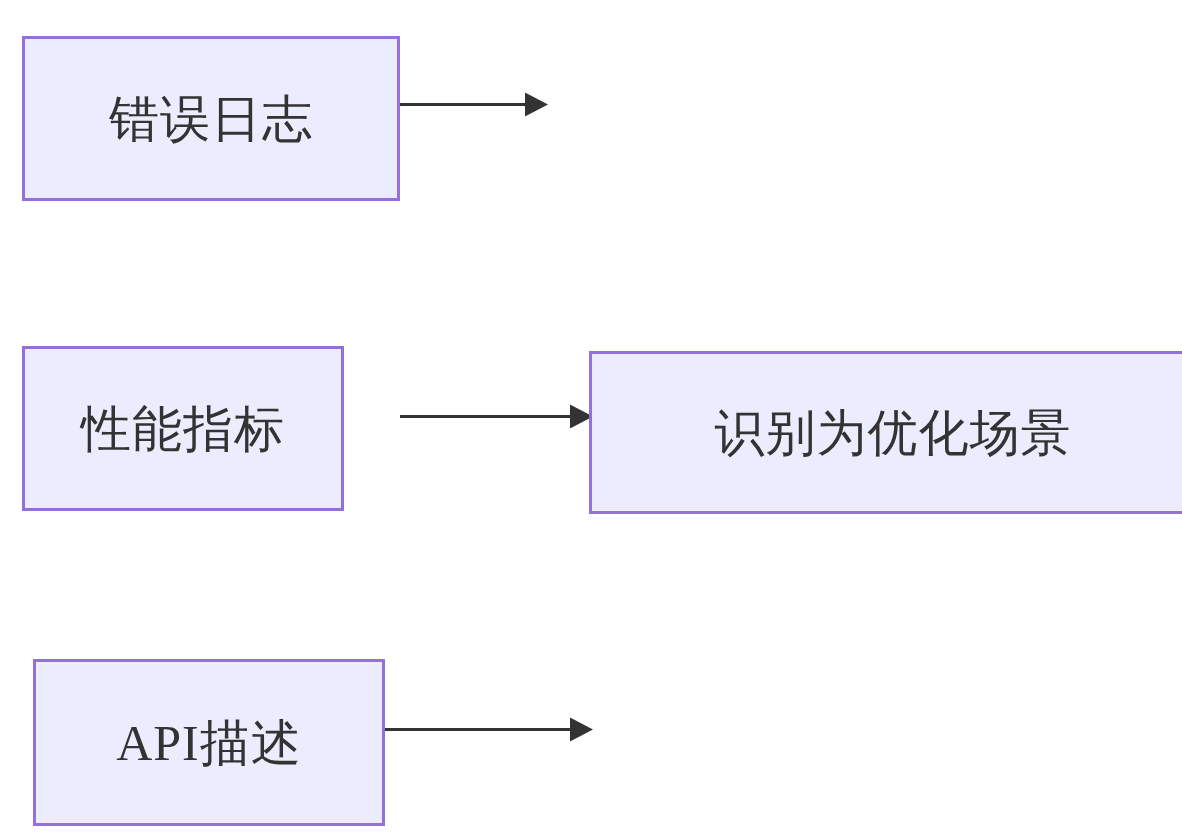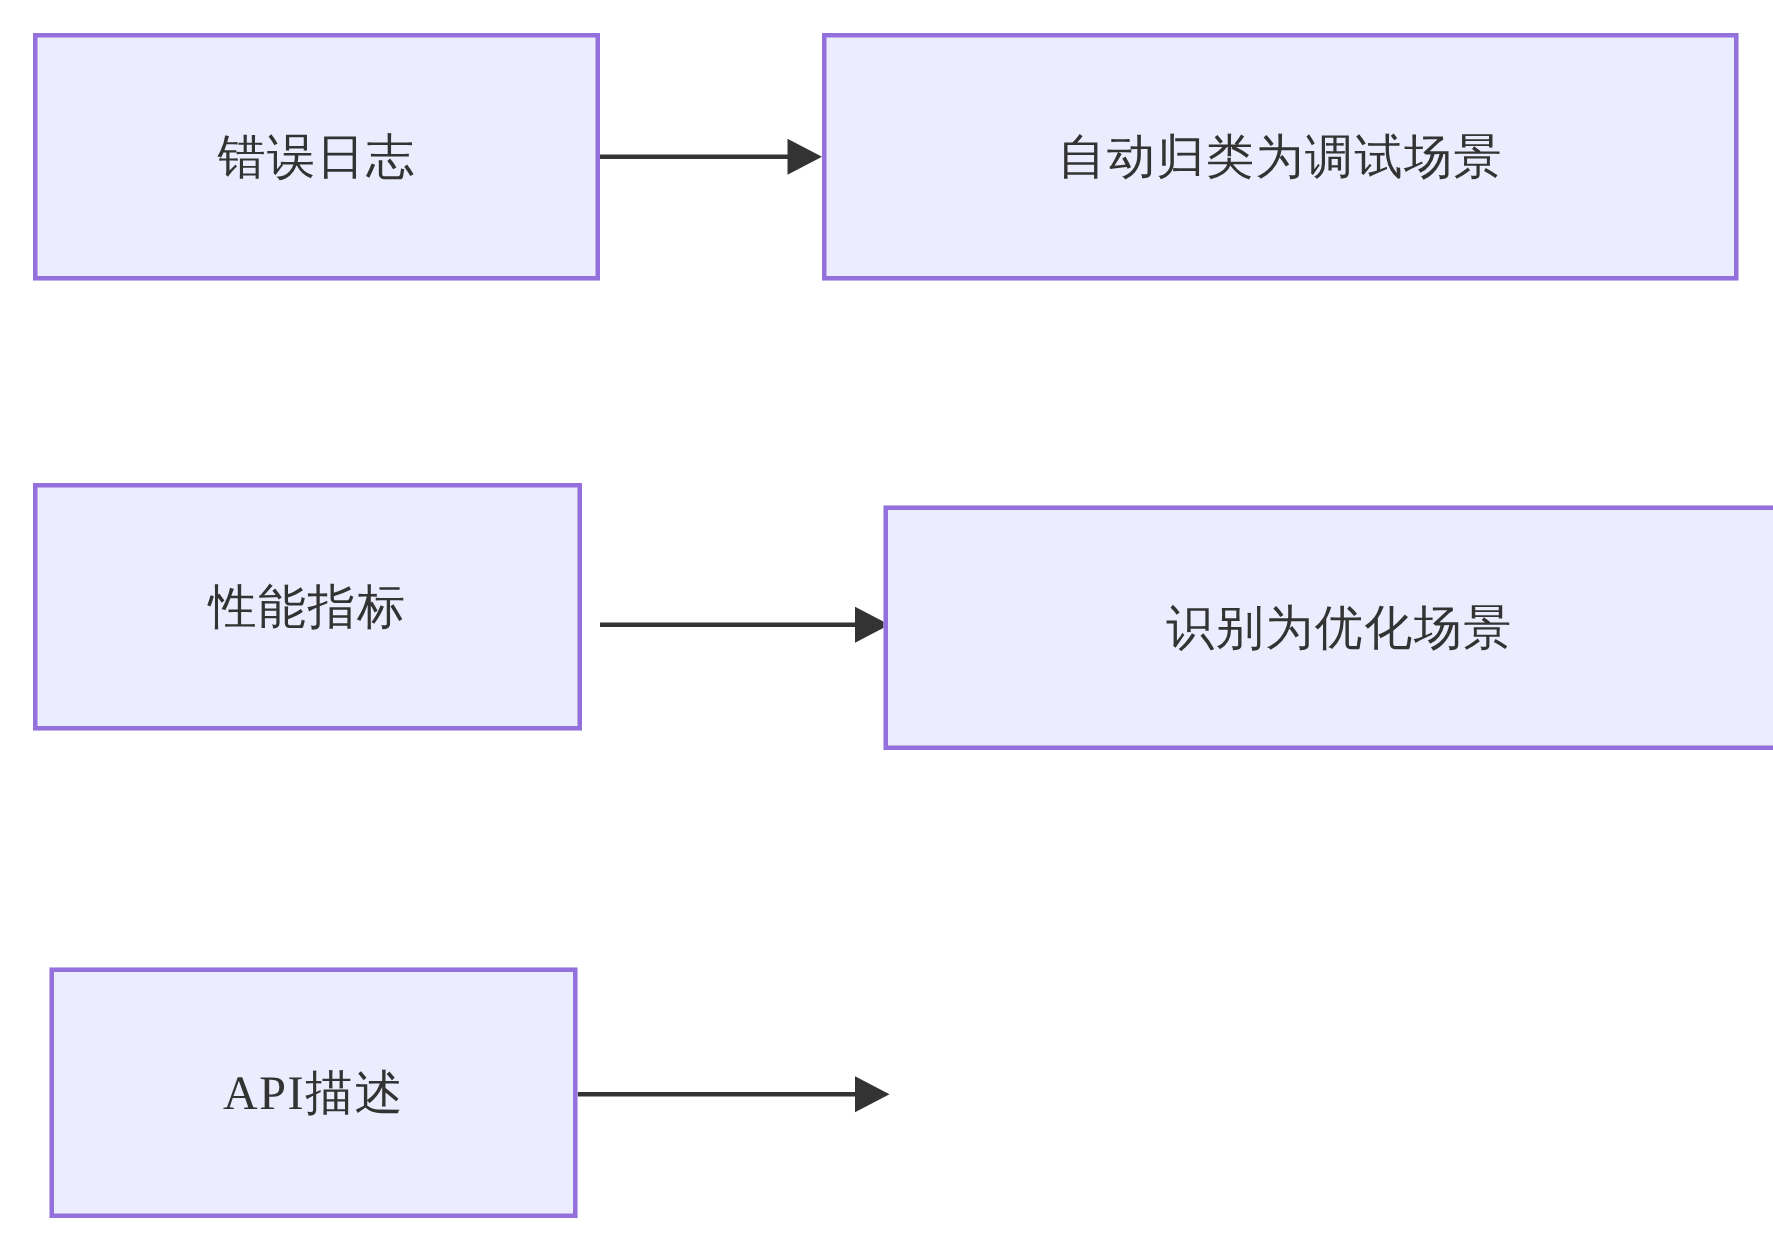--- a/index.html
+++ b/index.html
@@ -37,29 +37,30 @@
   }
   .node {
     position: absolute;
     background: var(--node-fill);
     border: 3px solid var(--node-border);
     display: flex;
     align-items: center;
     justify-content: center;
     text-align: center;
     color: var(--text-color);
-    font-size: 32px;
+    font-size: 50px;
     line-height: 1.2;
     letter-spacing: 1px;
+    margin-top: 14px;
   }
   
   .n-r1-left  { left: 22px;  top: 22px;  width: 378px; height: 165px; }
   .n-r1-right { left: 548px; top: 22px;  width: 611px; height: 165px; }
   
-  .n-r2-left  { left: 22px;  top: 322px; width: 366px; height: 165px; }
+  .n-r2-left  { left: 22px;  top: 332px; width: 322px; height: 165px; }
   .n-r2-right { left: 589px; top: 337px; width: 608px; height: 163px; }
   
   .n-r3-left  { left: 33px;  top: 645px; width: 352px; height: 167px; font-family: Liberation Serif, serif; }
   .n-r3-right { left: 593px; top: 647px; width: 518px; height: 165px; }
 </style>
 </head>
 <body>
 
 <div class="canvas">
 
@@ -77,23 +78,20 @@
 
     <g>
       <line class="arrow-line" x1="385" y1="729.5" x2="573" y2="729.5"></line>
       <polygon class="arrow-head" points="593,729.5 570,717.5 570,741.5"></polygon>
     </g>
   </svg>
 
   <div class="node n-r1-left">
     <span class="node-label">错误日志</span>
   </div>
-  <div class="node n-r1-right">
-    <span class="node-label">自动归类为调试场景</span>
-  </div>
 
   <div class="node n-r2-left">
     <span class="node-label">性能指标</span>
   </div>
   <div class="node n-r2-right">
     <span class="node-label">识别为优化场景</span>
   </div>
 
   <div class="node n-r3-left">
     <span class="node-label">API描述</span>

